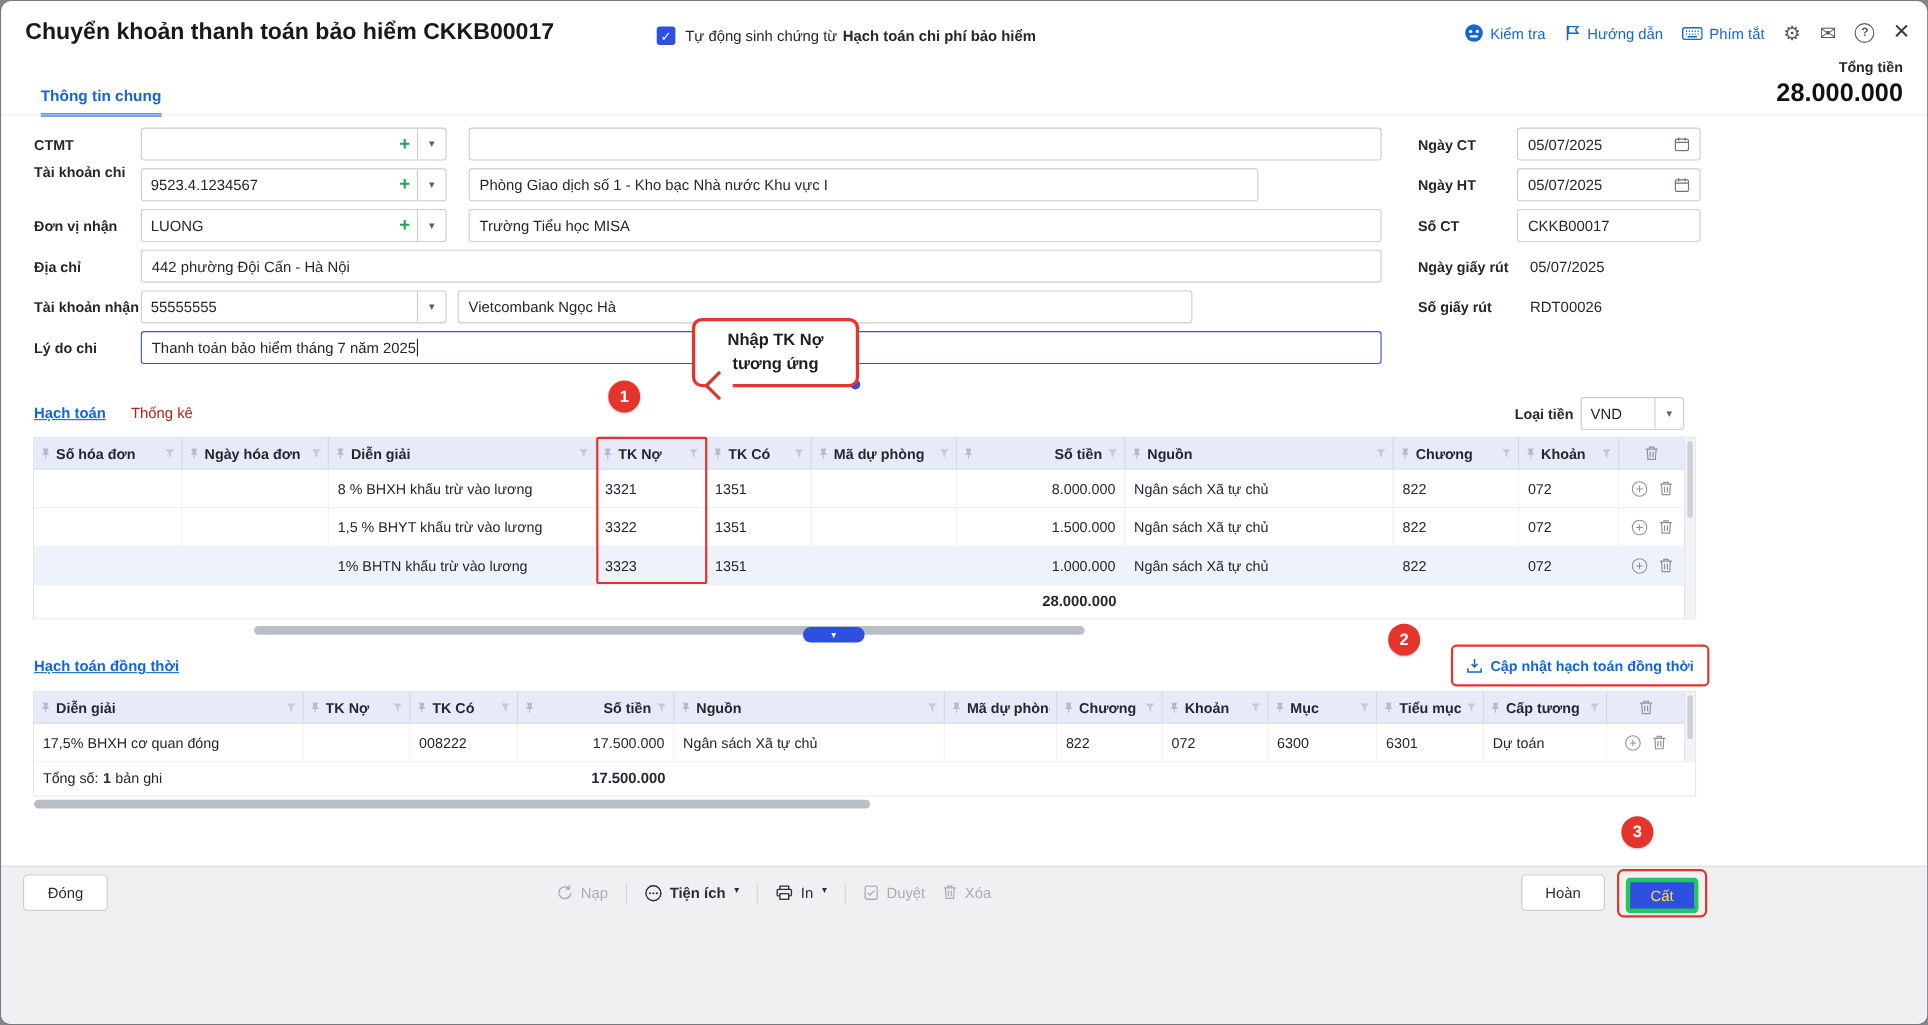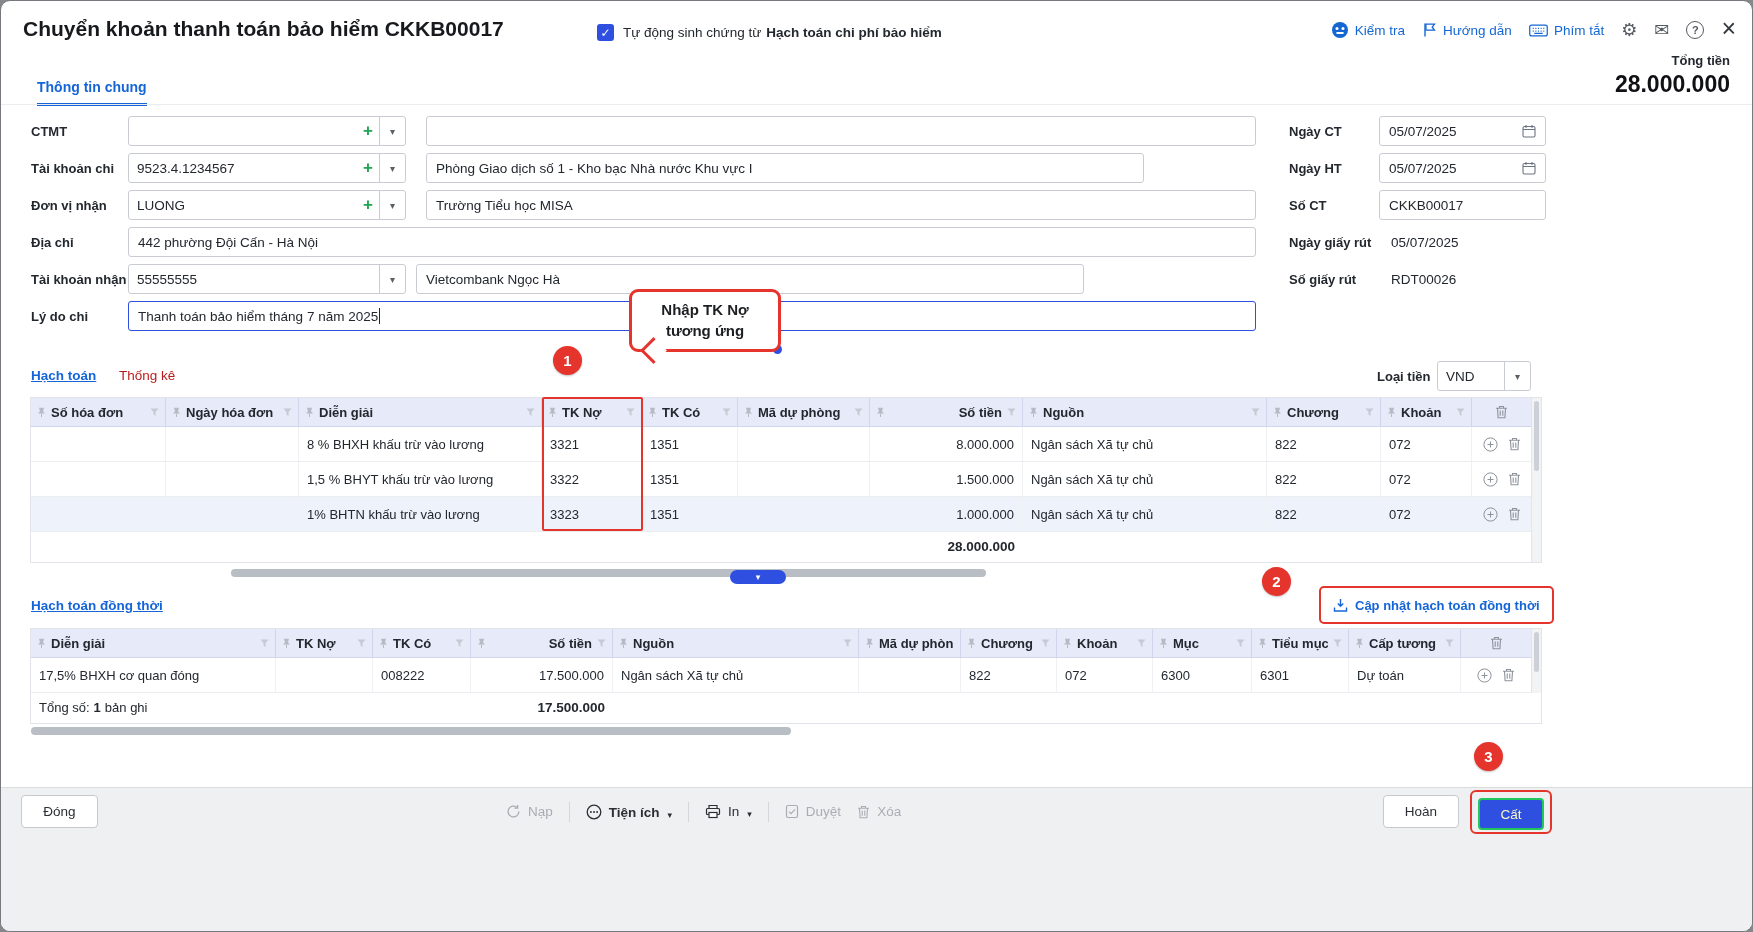--- a/index.html
+++ b/index.html
@@ -71,23 +71,23 @@
   .bluedot{position:absolute;width:9px;height:9px;background:#2e4fe0;border-radius:50%}
 
   
   .upd-wrap{position:absolute;border:2.5px solid #e5342c;border-radius:5px;background:#fff;padding:2px}
   .upd{display:flex;align-items:center;gap:7px;height:30px;padding:0 10px;border:none;background:#fff;color:#1565d8;font-size:13px;font-weight:bold;font-family:inherit;cursor:pointer}
 
   
   .footerbar{position:absolute;left:0;right:0;top:786px;bottom:0;background:#eff0f2;border-top:1px solid #dadcdf}
   .btn{position:absolute;top:7px;height:33px;border-radius:4px;font-size:13.5px;font-family:inherit;cursor:pointer;display:flex;align-items:center;justify-content:center}
   .btn.ghost{background:#fff;border:1px solid #c6c9cd;color:#2b2f33}
-  .btn.primary{background:#2e4fe0;border:2px solid #22c55e;color:#fef9c3}
+  .btn.primary{background:#2e4fe0;border:4px solid #22c55e;color:#fde047}
   .cluster{position:absolute;left:505px;top:7px;height:33px;display:flex;align-items:center;gap:16px}
-  .fitem{display:flex;align-items:flex-end;gap:7px;font-size:13.5px;color:#2b2f33;cursor:pointer}
+  .fitem{display:flex;align-items:flex-start;gap:7px;font-size:13.5px;color:#2b2f33;cursor:pointer}
   .fitem.disabled{color:#a9adb3}
   .fitem .caret9{font-size:9px;margin-left:1px}
   .vdiv{width:1px;height:20px;background:#d5d7da}
 
   
   .badge{position:absolute;width:29px;height:29px;border-radius:50%;background:#e5342c;color:#fff;font-size:15px;font-weight:bold;display:flex;align-items:center;justify-content:center;z-index:60;box-shadow:0 1px 2px rgba(0,0,0,.25)}
   .bubble{position:absolute;left:628px;top:288px;width:152px;height:63px;background:#fff;border:3px solid #e5342c;border-radius:9px;z-index:55;display:flex;flex-direction:column;align-items:center;justify-content:center;font-size:15px;font-weight:bold;color:#1c1e21;line-height:1.35}
   .bubble:after{content:"";position:absolute;left:12px;bottom:-11px;width:16px;height:16px;background:#fff;border-left:3px solid #e5342c;border-bottom:3px solid #e5342c;transform:rotate(45deg)}
   .redbox{position:absolute;border:2.5px solid #e5342c;z-index:50;pointer-events:none}
   svg{display:block}
@@ -150,21 +150,21 @@
   <div class="tabline"></div>
 
   <div class="flabel" style="left:30px;top:123px">CTMT</div>
   <div class="combo" style="left:127px;top:115px;width:278px">
     <span class="val"></span>
     <span class="plus">+</span>
     <span class="dd">▾</span>
   </div>
   <div class="input" style="left:425px;top:115px;width:830px"></div>
 
-  <div class="flabel" style="left:30px;top:160px">Tài khoản chi</div>
+  <div class="flabel" style="left:30px;top:148px">Tài khoản chi</div>
   <div class="combo" style="left:127px;top:152px;width:278px">
     <span class="val">9523.4.1234567</span>
     <span class="plus">+</span>
     <span class="dd">▾</span>
   </div>
   <div class="input" style="left:425px;top:152px;width:718px">Phòng Giao dịch số 1 - Kho bạc Nhà nước Khu vực I</div>
 
   <div class="flabel" style="left:30px;top:197px">Đơn vị nhận</div>
   <div class="combo" style="left:127px;top:189px;width:278px">
     <span class="val">LUONG</span>

